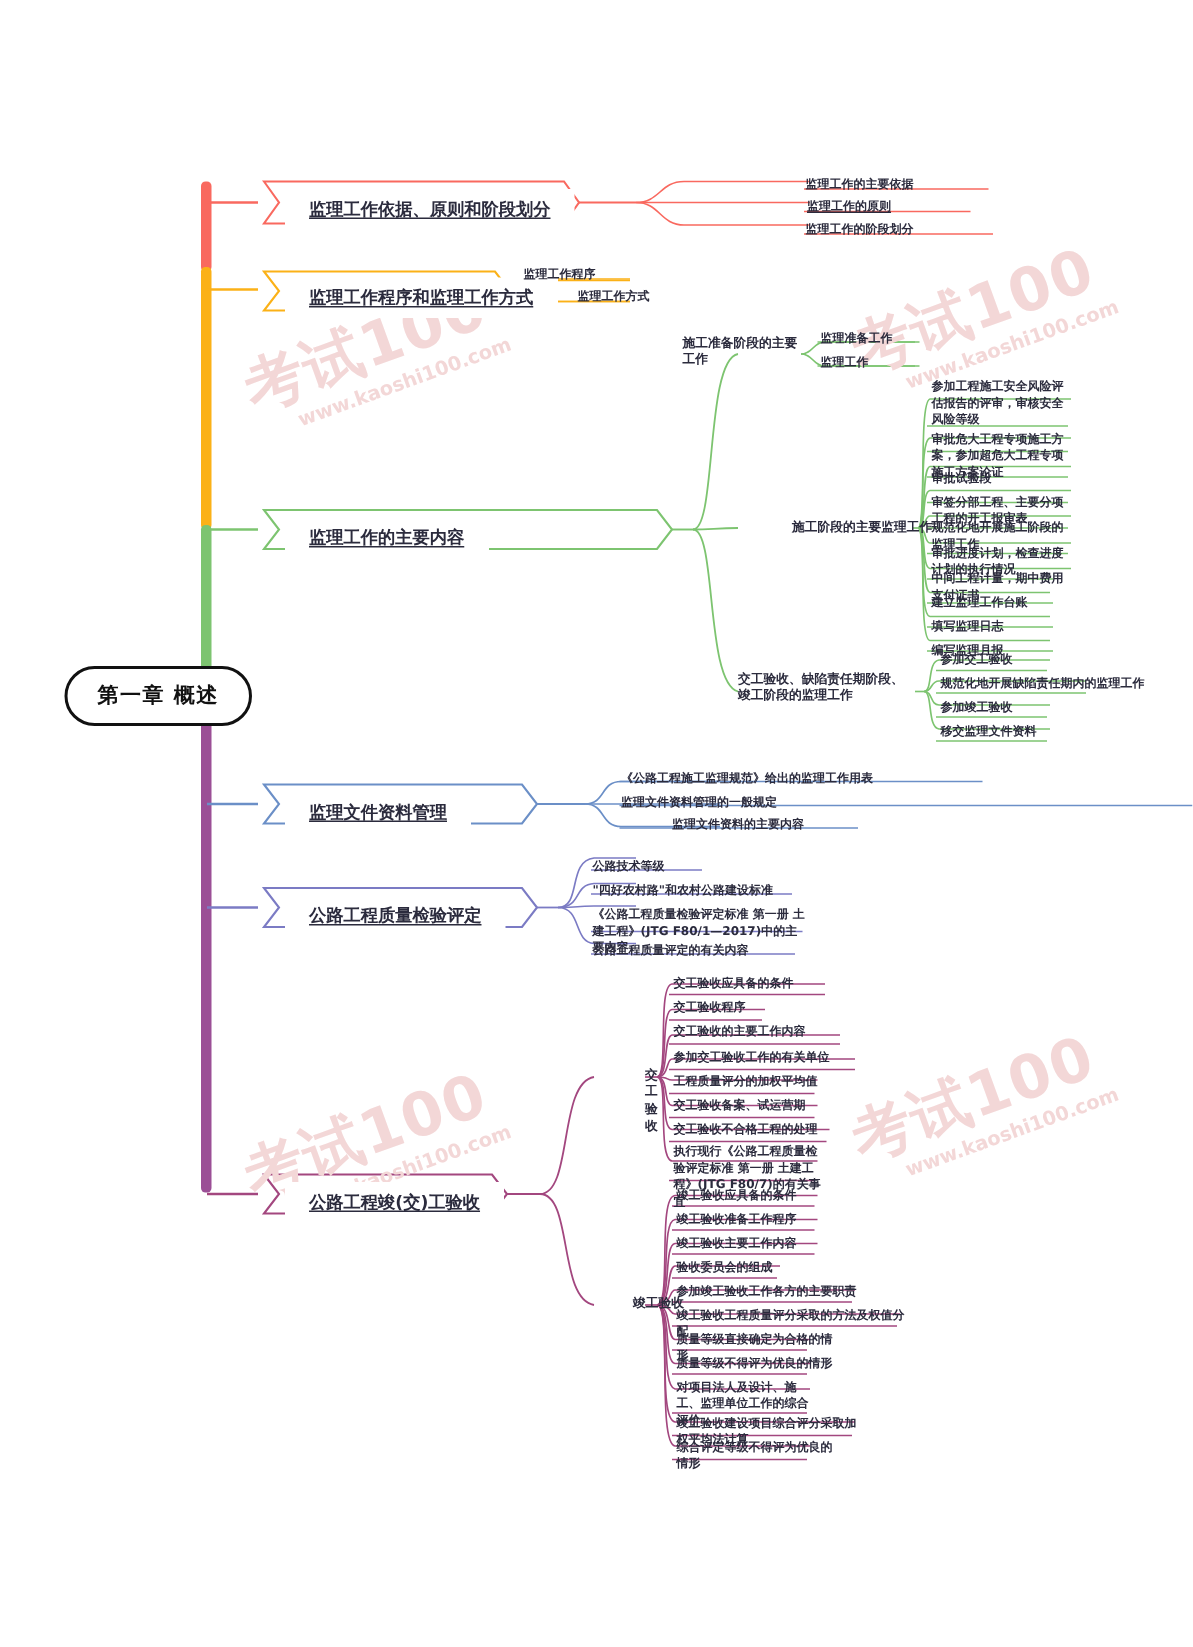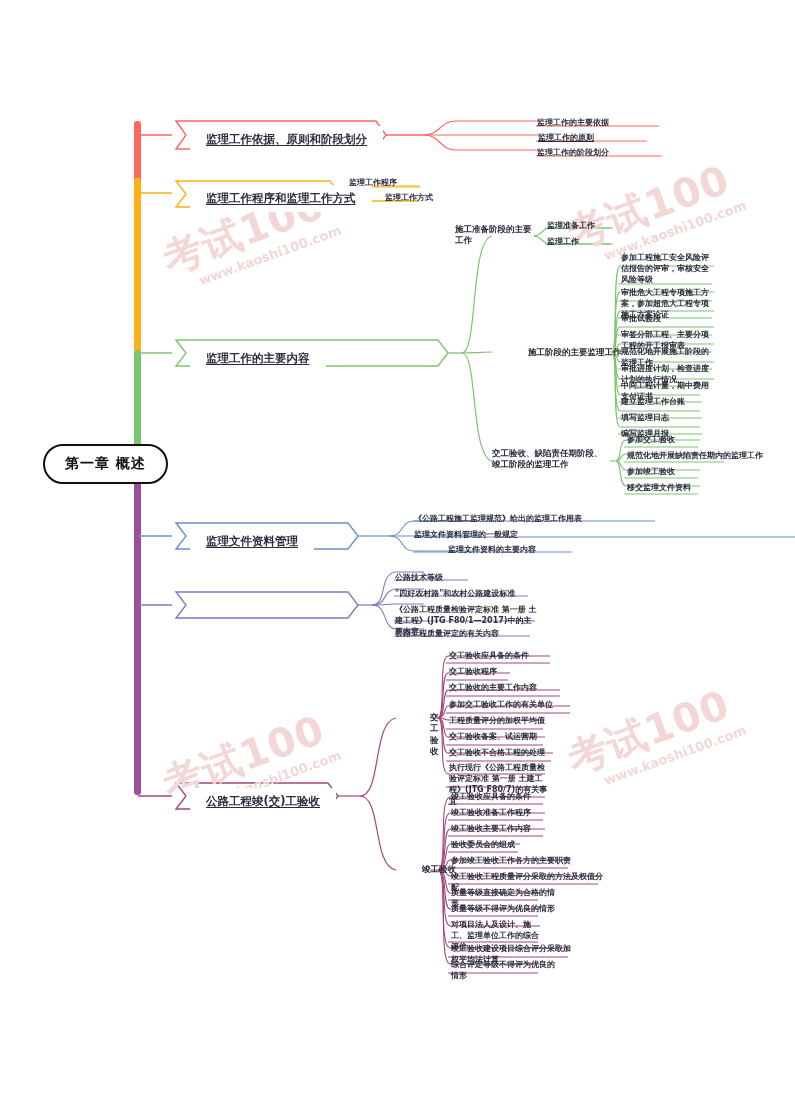--- a/index.html
+++ b/index.html
@@ -334,20 +334,23 @@
   <div class="leaf" style="left:414px; top:513px; width:250px;">
     <span>《公路工程施工监理规范》给出的监理工作用表</span>
   </div>
   <div class="leaf" style="left:414px; top:529px; width:250px;">
     <span>监理文件资料管理的一般规定</span>
   </div>
   <div class="leaf" style="left:414px; top:544px; width:250px;padding-left:34px;">
     <span>监理文件资料的主要内容</span>
   </div>
 
+  <div class="l1" style="left:190px; top:597px;">
+    <span class="txt">公路工程质量检验评定</span>
+  </div>
   <div class="leaf" style="left:395px; top:572px; width:150px;">
     <span>公路技术等级</span>
   </div>
   <div class="leaf" style="left:395px; top:588px; width:150px;">
     <span>"四好农村路"和农村公路建设标准</span>
   </div>
   <div class="leaf" style="left:395px; top:604px; width:143px;">
     <span>《公路工程质量检验评定标准 第一册 土建工程》(JTG F80/1—2017)中的主要内容</span>
   </div>
   <div class="leaf" style="left:395px; top:628px; width:150px;">

